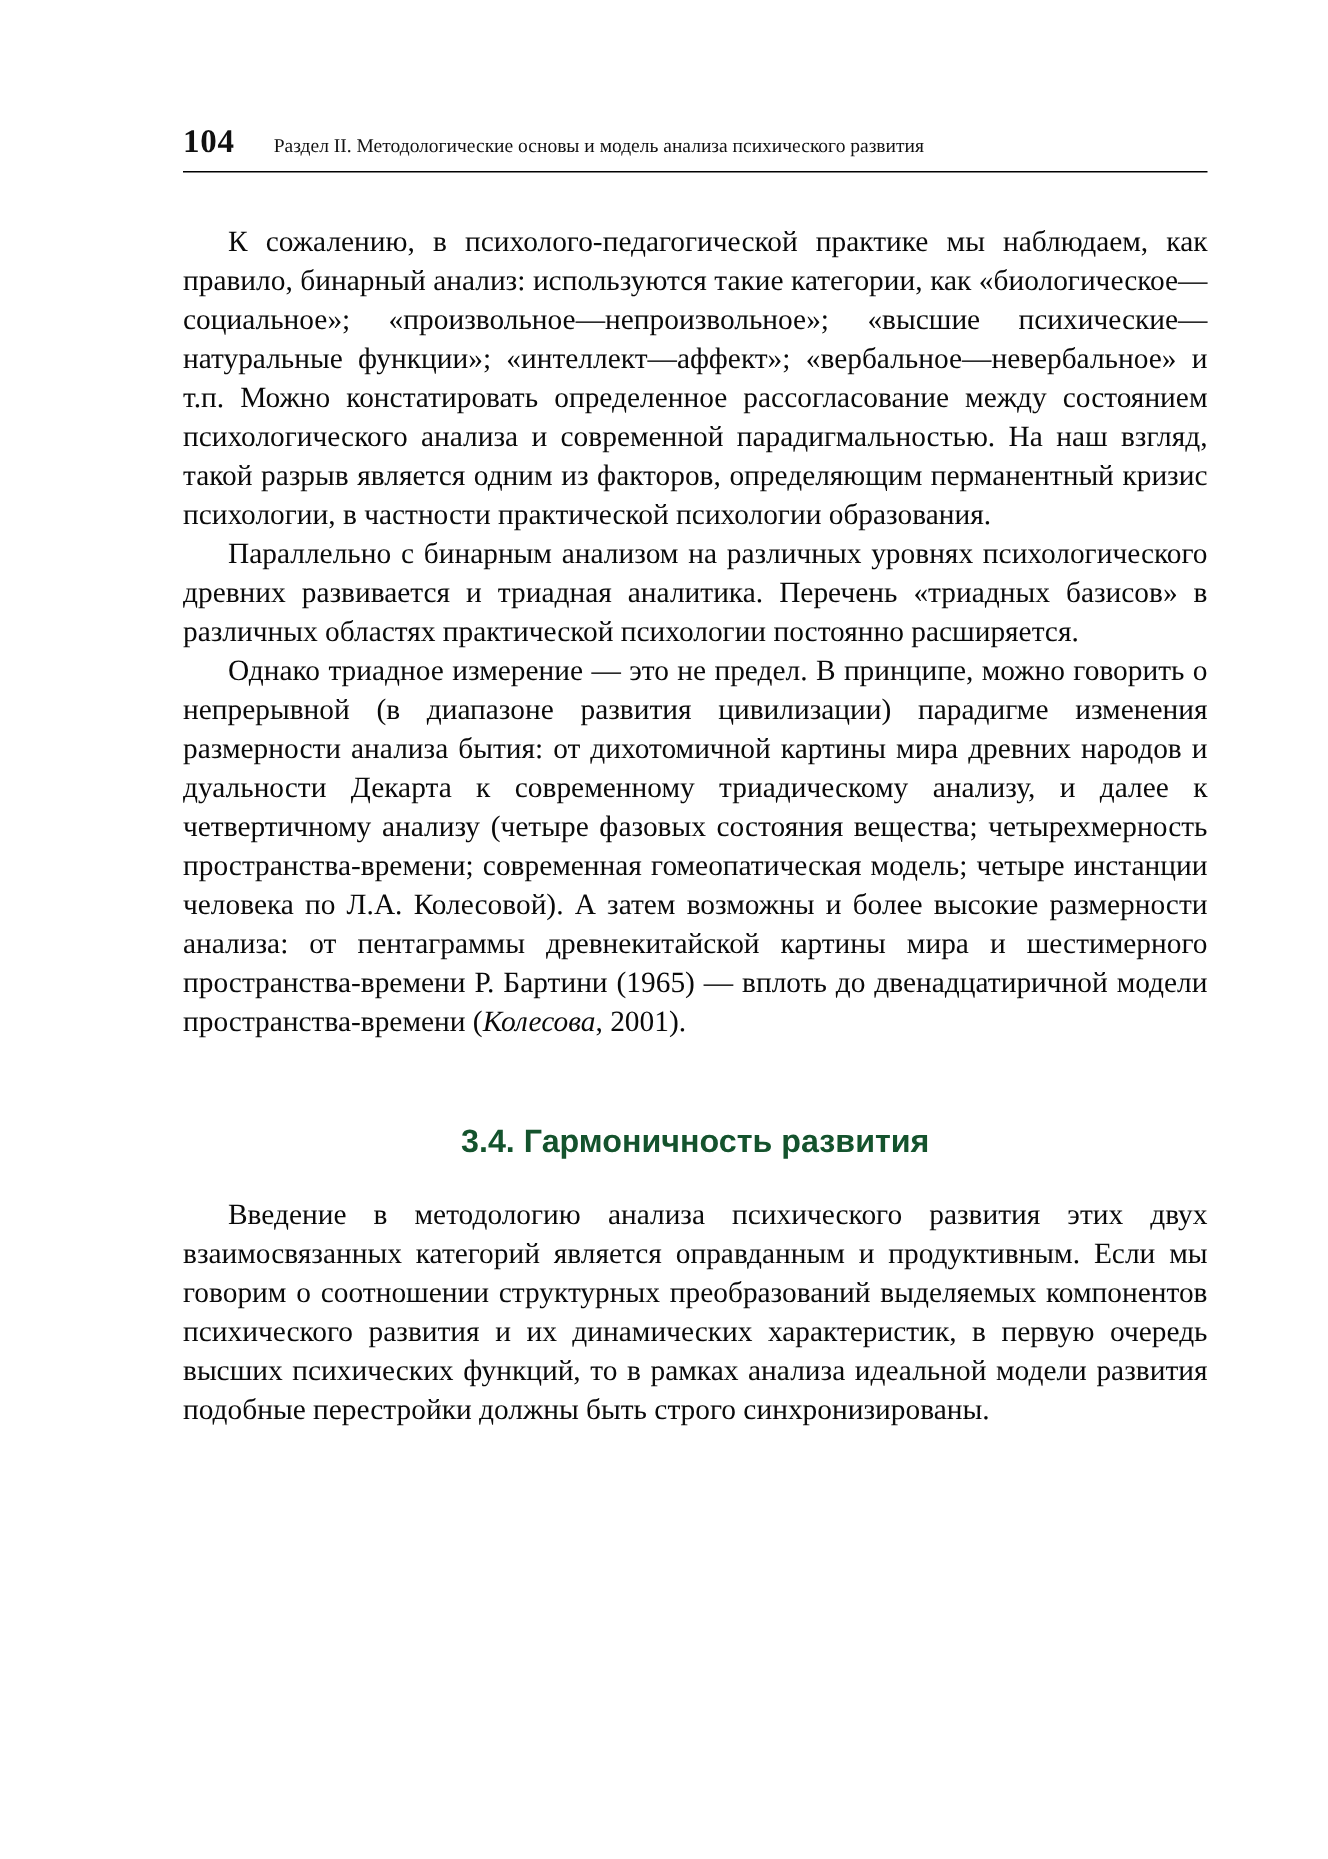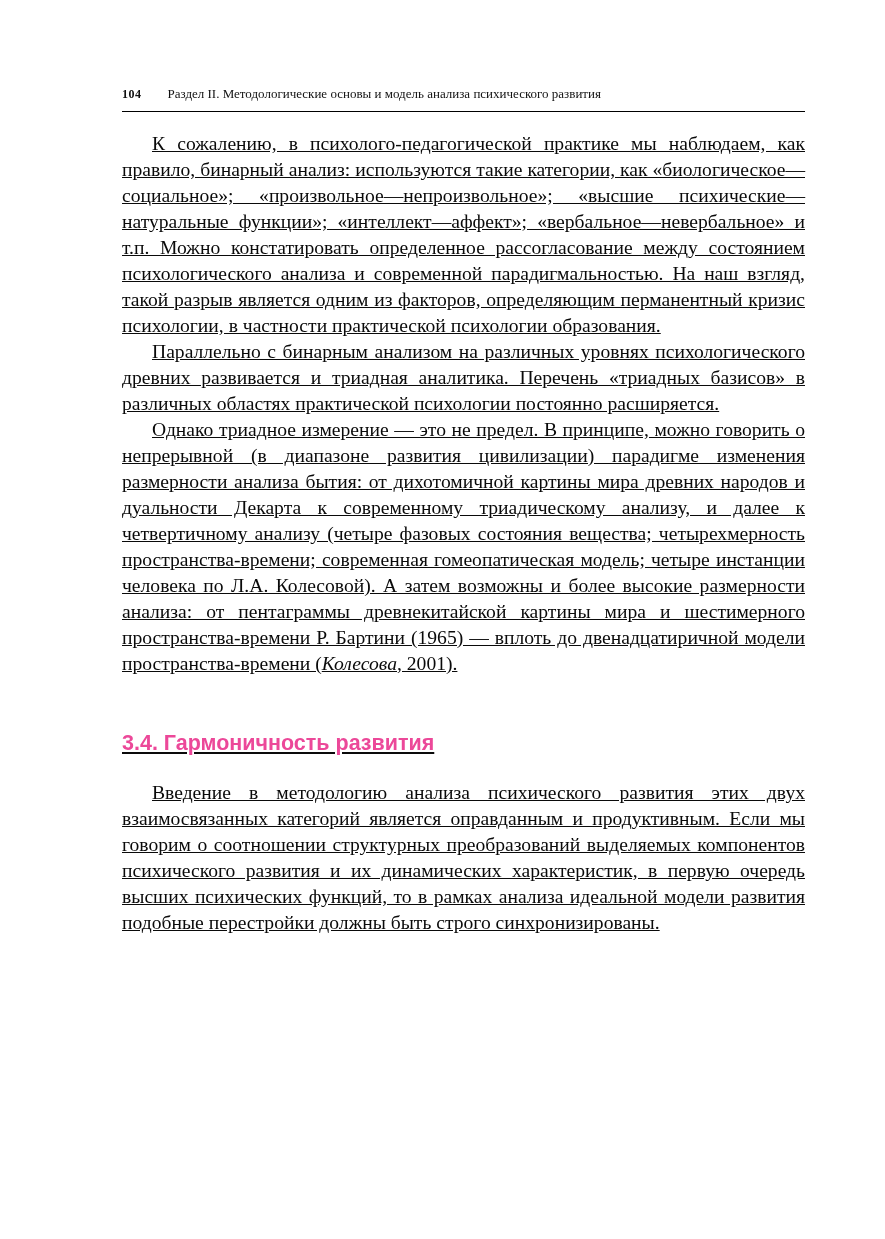--- a/index.html
+++ b/index.html
@@ -20,56 +20,55 @@
     }
     .running-head {
       display: flex;
       align-items: baseline;
       font-size: 16.5px;
       line-height: 20px;
       color: #111;
     }
     .page-num {
       font-weight: bold;
-      font-size: 12px;
+      font-size: 22px;
       margin-right: 26px;
       letter-spacing: 0.5px;
     }
     .head-title {
       font-size: 13px;
     }
     .rule {
       border-bottom: 1.6px solid #000;
       margin-top: 7px;
     }
     .text-block {
-      margin-top: 19px;
+      margin-top: 34px;
       font-size: 19.6px;
       line-height: 26px;
       text-align: justify;
       hyphens: auto;
-      text-decoration: underline;
       -webkit-hyphens: auto;
     }
     .para {
       margin: 0;
       text-indent: 30px;
     }
     .cite {
       font-style: italic;
     }
     .section-heading {
       margin: 52px 0 23px 0;
       font-family: "Liberation Sans", sans-serif;
       font-weight: bold;
       font-size: 21.5px;
       line-height: 28px;
-      text-align: left;
+      text-align: center;
       text-indent: 0;
-      color: #ec4899;
+      color: #14532d;
     }
   </style>
 </head>
 <body>
 
 <div class="page">
 
   <header class="running-head">
     <span class="page-num">104</span>
     <span class="head-title">Раздел II. Методологические основы и модель анализа психического развития</span>

